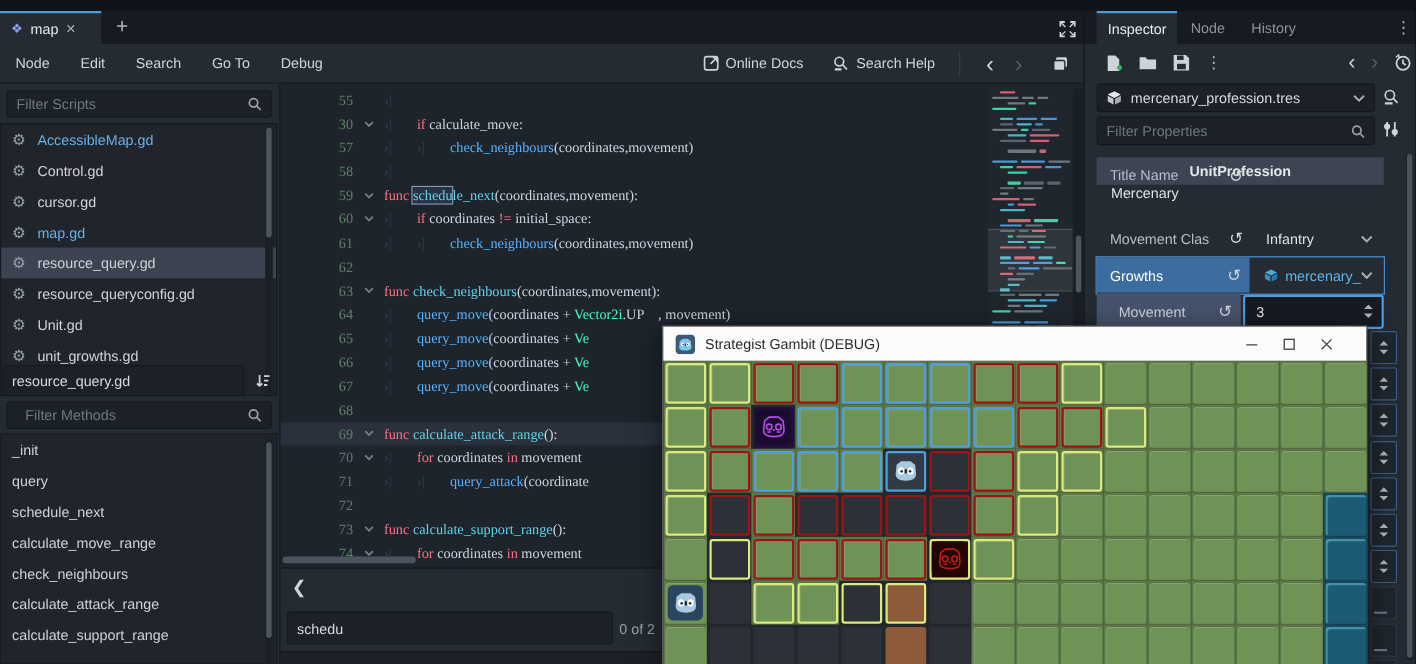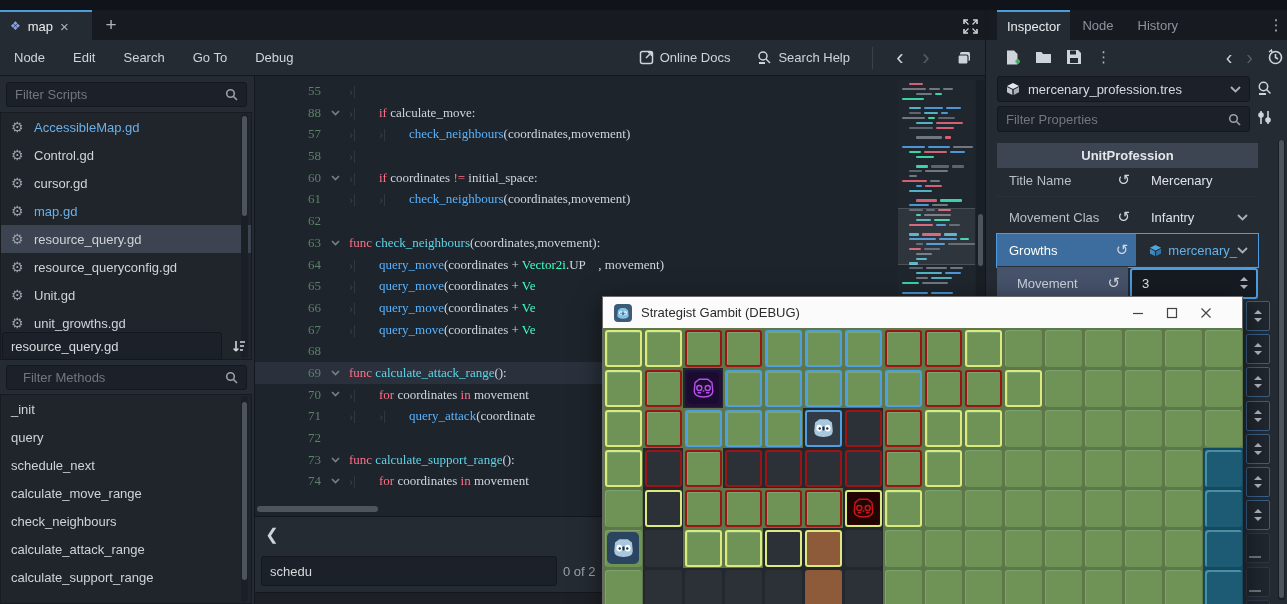--- a/index.html
+++ b/index.html
@@ -221,25 +221,28 @@
         <div class="list-item" style="padding-left: 10px;">calculate_support_range</div>
       </div>
     <div class="abs sbar" style="left:241px;top:320px;width:7px;height:206px;">
       <div class="sgrab" style="left:1px;width:5px;top:6px;height:178px;"></div>
     </div>
   </div>
 
   <div class="abs codebg" style="left:255px;top:76px;width:730px;height:440px;overflow:hidden;">
     <div id="code-lines" style="position:absolute;left:0;top:4px;width:730px;">
         <div class="code-line"><span class="ln-num">55</span><span class="fold-col"></span><span class="tabmark">›|</span><span class="code-text"></span></div>
-        <div class="code-line"><span class="ln-num">88</span><span class="fold-col"><svg width="9" height="6" viewBox="0 0 9 6">
+        <div class="code-line"><span class="ln-num">30</span><span class="fold-col"><svg width="9" height="6" viewBox="0 0 9 6">
               <path d="M1 1 L4.5 4.5 L8 1" stroke="#778089" stroke-width="1.6" fill="none"></path>
             </svg></span><span class="tabmark">›|</span><span class="code-text"><span class="tk-kw">if</span><span class="tk-txt"> calculate_move:</span></span></div>
         <div class="code-line"><span class="ln-num">57</span><span class="fold-col"></span><span class="tabmark">›|</span><span class="tabmark">›|</span><span class="code-text"><span class="tk-fn">check_neighbours</span><span class="tk-txt">(coordinates,movement)</span></span></div>
         <div class="code-line"><span class="ln-num">58</span><span class="fold-col"></span><span class="tabmark">›|</span><span class="code-text"></span></div>
+        <div class="code-line"><span class="ln-num">59</span><span class="fold-col"><svg width="9" height="6" viewBox="0 0 9 6">
+              <path d="M1 1 L4.5 4.5 L8 1" stroke="#778089" stroke-width="1.6" fill="none"></path>
+            </svg></span><span class="code-text"><span class="tk-kw">func</span><span class="tk-txt"> </span><span class="tk-sel">schedu</span><span class="tk-def">le_next</span><span class="tk-txt">(coordinates,movement):</span></span></div>
         <div class="code-line"><span class="ln-num">60</span><span class="fold-col"><svg width="9" height="6" viewBox="0 0 9 6">
               <path d="M1 1 L4.5 4.5 L8 1" stroke="#778089" stroke-width="1.6" fill="none"></path>
             </svg></span><span class="tabmark">›|</span><span class="code-text"><span class="tk-kw">if</span><span class="tk-txt"> coordinates </span><span class="tk-kw">!=</span><span class="tk-txt"> initial_space:</span></span></div>
         <div class="code-line"><span class="ln-num">61</span><span class="fold-col"></span><span class="tabmark">›|</span><span class="tabmark">›|</span><span class="code-text"><span class="tk-fn">check_neighbours</span><span class="tk-txt">(coordinates,movement)</span></span></div>
         <div class="code-line"><span class="ln-num">62</span><span class="fold-col"></span><span class="code-text"></span></div>
         <div class="code-line"><span class="ln-num">63</span><span class="fold-col"><svg width="9" height="6" viewBox="0 0 9 6">
               <path d="M1 1 L4.5 4.5 L8 1" stroke="#778089" stroke-width="1.6" fill="none"></path>
             </svg></span><span class="code-text"><span class="tk-kw">func</span><span class="tk-txt"> </span><span class="tk-def">check_neighbours</span><span class="tk-txt">(coordinates,movement):</span></span></div>
         <div class="code-line"><span class="ln-num">64</span><span class="fold-col"></span><span class="tabmark">›|</span><span class="code-text"><span class="tk-fn">query_move</span><span class="tk-txt">(coordinates + </span><span class="tk-type">Vector2i</span><span class="tk-txt">.UP    , movement)</span></span></div>
         <div class="code-line"><span class="ln-num">65</span><span class="fold-col"></span><span class="tabmark">›|</span><span class="code-text"><span class="tk-fn">query_move</span><span class="tk-txt">(coordinates + </span><span class="tk-type">Ve</span></span></div>
@@ -527,21 +530,21 @@
             <path d="M4 1 V14 M11 1 V14"></path>
             <circle cx="4" cy="5" r="2" fill="#cfd4da"></circle>
             <circle cx="11" cy="10" r="2" fill="#cfd4da"></circle>
           </g>
         </svg>
     </span>
 
     <div class="abs cat-header" style="left:11px;top:103px;width:261px;height:25px;">UnitProfession</div>
 
     <div id="prop-rows">
-        <div class="prop-row" style="top: 124px; left: 11px; width: 261px;">
+        <div class="prop-row" style="top: 112px; left: 11px; width: 261px; flex-direction: column;">
           <div class="prop-label">
             <span>Title Name</span>
             <span class="revert">↺</span>
           </div>
           <div class="prop-value">Mercenary</div>
         </div>
         <div class="prop-row" style="top: 161px; left: 11px; width: 261px;">
           <div class="prop-label">
             <span>Movement Clas</span>
             <span class="revert">↺</span>

